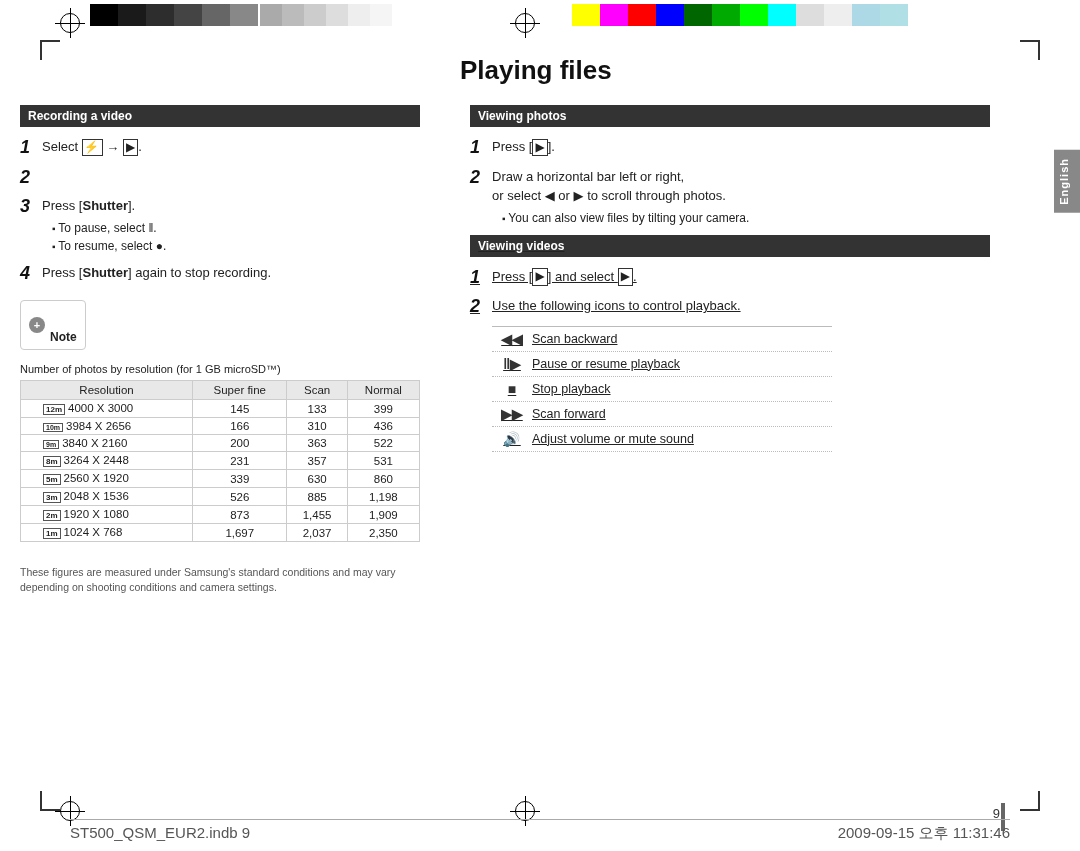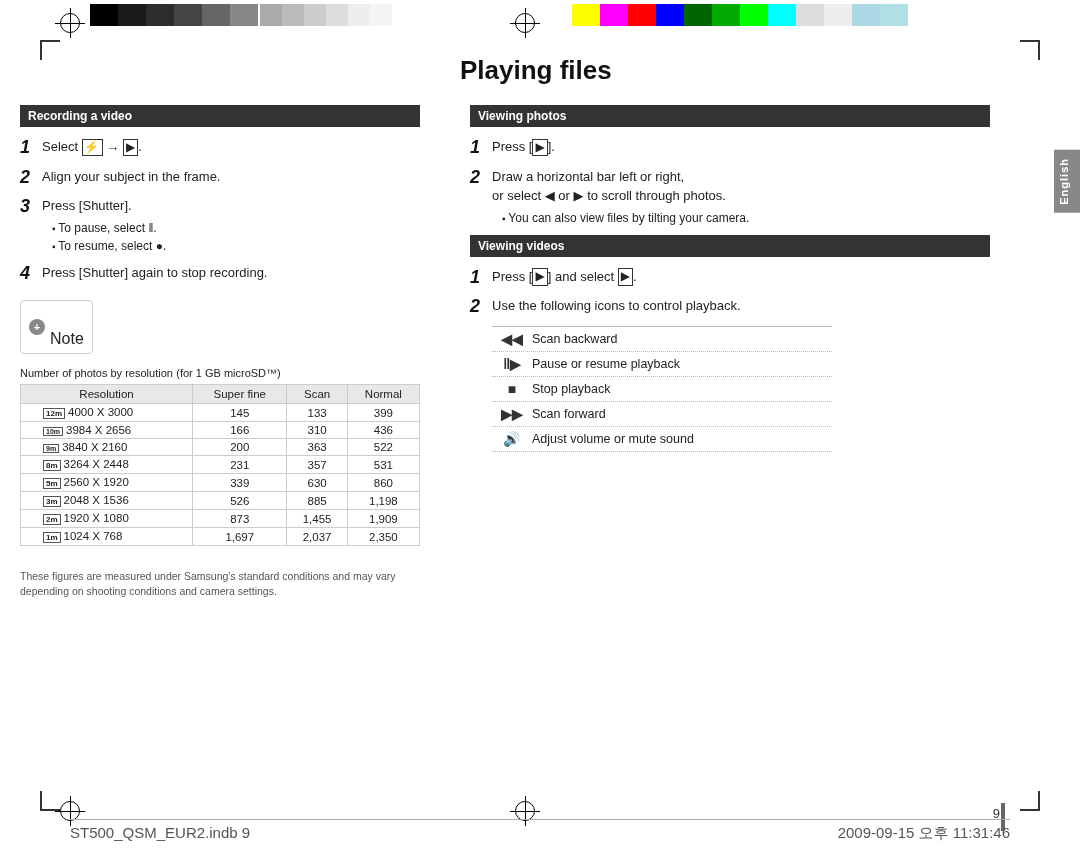--- a/index.html
+++ b/index.html
@@ -166,21 +166,21 @@
       color: #111;
       min-width: 22px;
       line-height: 1.2;
     }
     .step-content {
       font-size: 13px;
       line-height: 1.5;
       flex: 1;
     }
     .step-content strong {
-      font-weight: normal;
+      font-weight: bold;
     }
     .sub-bullets {
       list-style: none;
       padding-left: 10px;
       margin-top: 3px;
     }
     .sub-bullets li::before {
       content: '▪ ';
       font-size: 10px;
     }
@@ -216,22 +216,22 @@
       background: #888;
       color: #fff;
       font-size: 11px;
       font-weight: bold;
       display: flex;
       align-items: center;
       justify-content: center;
       flex-shrink: 0;
     }
     .note-text {
-      font-size: 16px;
-      font-weight: normal;
+      font-size: 12px;
+      font-weight: bold;
       margin-top: 24px;
     }
 
     
     .res-table-section {
       margin-top: 4px;
     }
     .res-table-title {
       font-size: 12px;
       font-weight: bold;
@@ -402,21 +402,20 @@
       <span>Select</span>
       <span class="inline-icon">⚡</span>
       <span> → </span>
       <span class="inline-icon">▶</span>.
     </span>
   </div>
 
   
   <div class="step">
     <span class="step-number">2</span>
-    <span class="step-content">Align your subject in the frame.</span>
   </div>
 
   
   <div class="step">
     <span class="step-number">3</span>
     <span class="step-content">
       Press [<strong>Shutter</strong>].
       <ul class="sub-bullets">
         <li>To pause, select ‖.</li>
         <li>To resume, select ●.</li>
@@ -526,21 +525,21 @@
       <span class="step-content">
         Draw a horizontal bar left or right,<br>
         or select ◀ or ▶ to scroll through photos.
         <ul class="sub-bullets">
           <li>You can also view files by tilting your camera.</li>
         </ul>
       </span>
     </div>
   </div>
 
-  <div style="">
+  <div style=" text-decoration: underline;">
     <div class="section-header">Viewing videos</div>
 
     <div class="step">
       <span class="step-number">1</span>
       <span class="step-content">
         Press [<span class="inline-icon">▶</span>] and select <span class="inline-icon">▶</span>.
       </span>
     </div>
 
     <div class="step">

